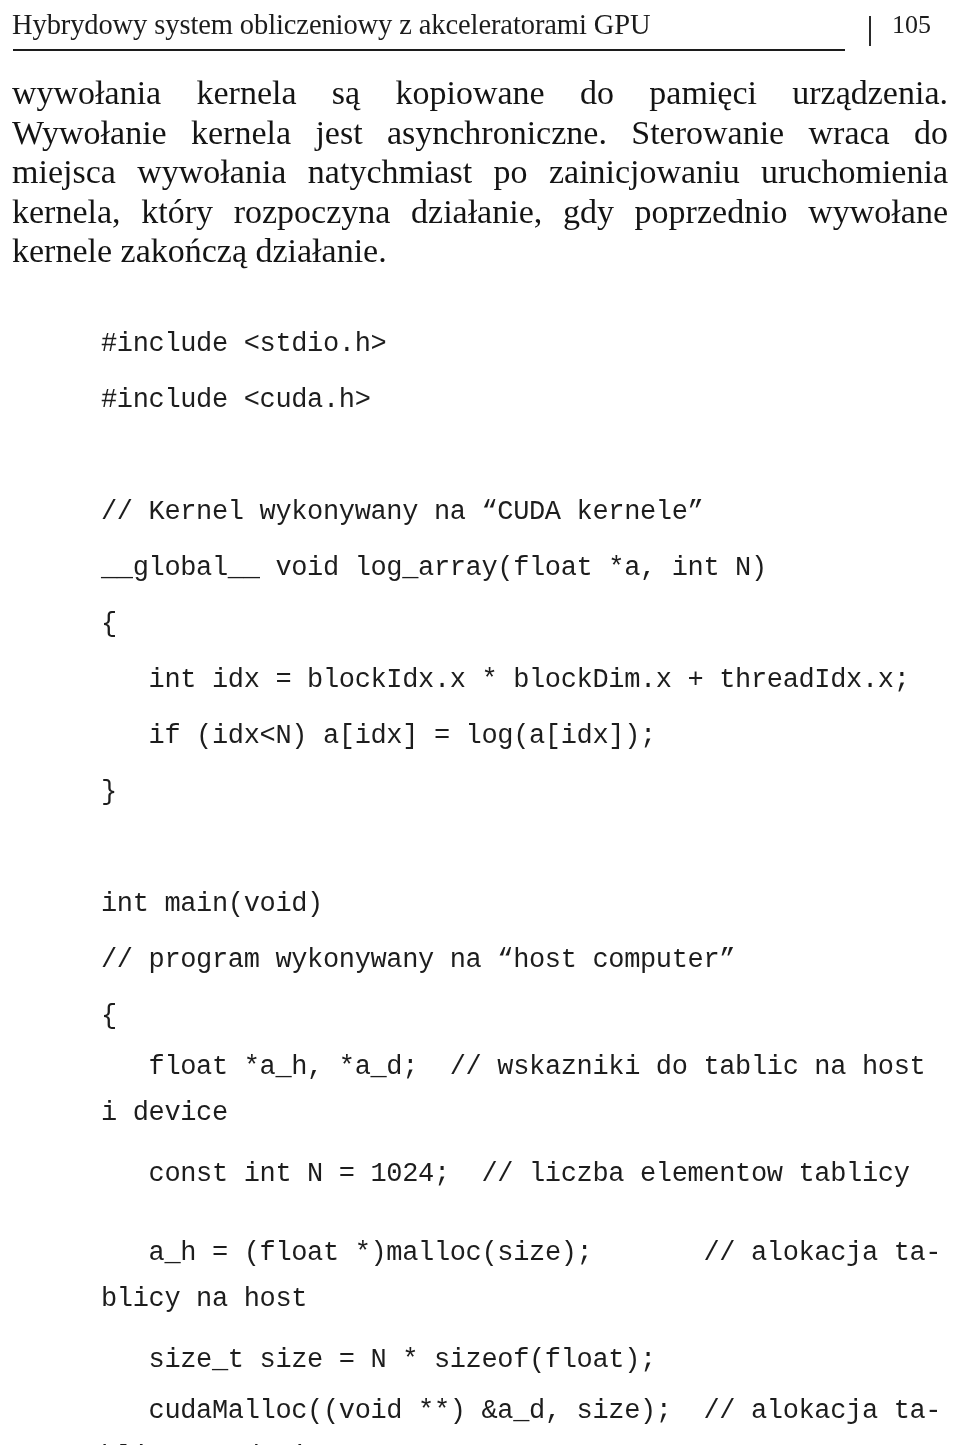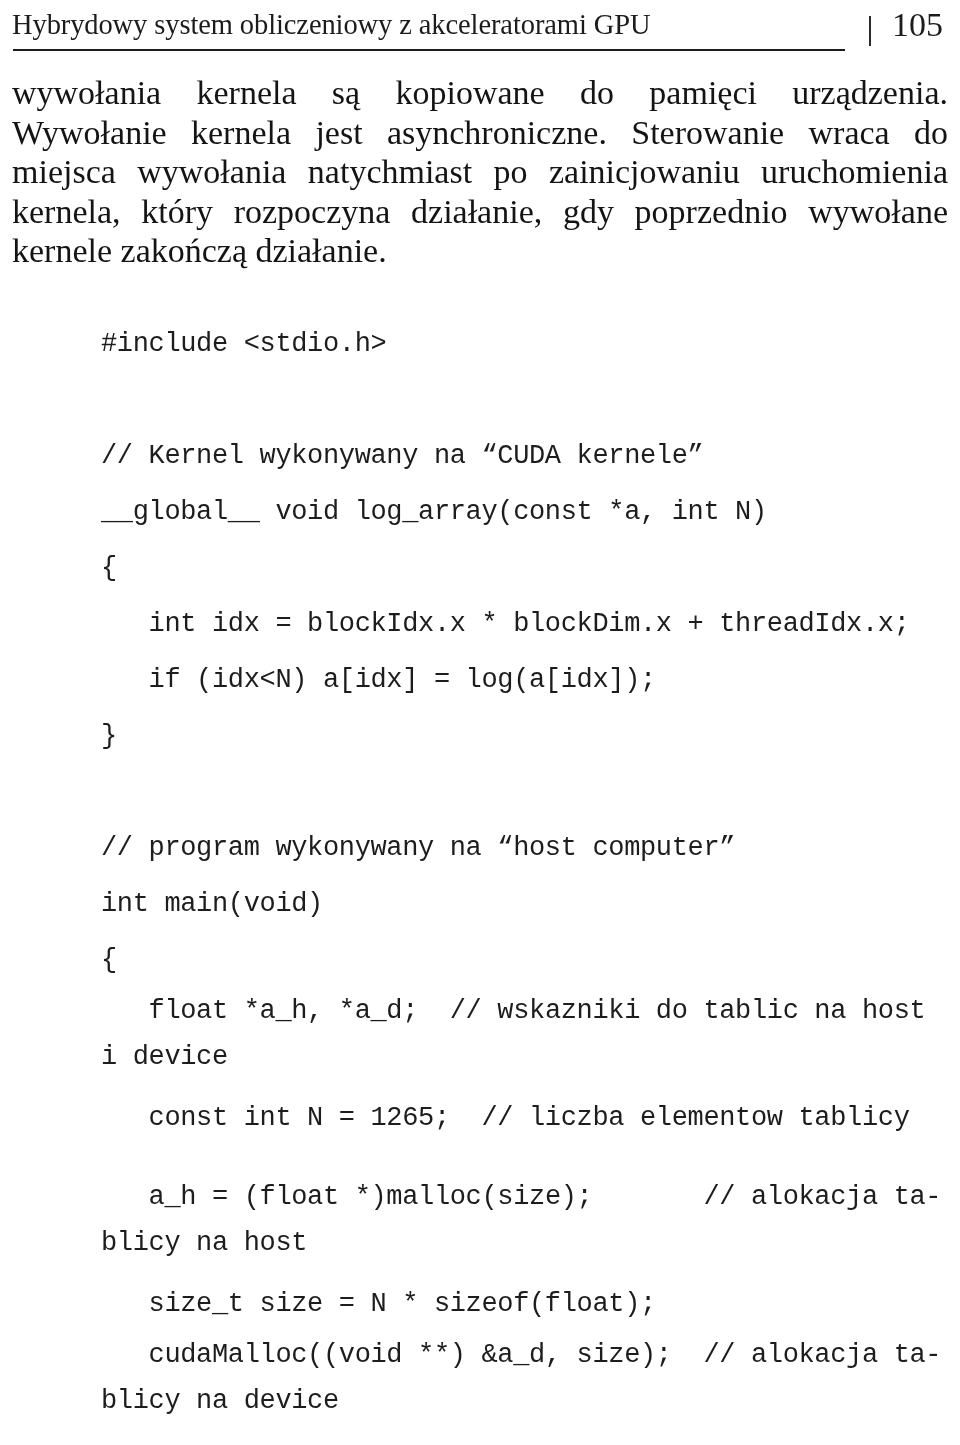--- a/index.html
+++ b/index.html
@@ -55,21 +55,21 @@
     left: 857px;
     top: 8px;
     width: 2px;
     height: 30px;
     background: #2a2a2a;
   }
   .runhead-folio {
     position: absolute;
     left: 880px;
     top: 0;
-    font-size: 34px;
+    font-size: 26px;
     line-height: 34px;
     white-space: nowrap;
     color: #1c1c1c;
   }
 
   
   .prose {
     position: absolute;
     left: 12px;
     top: 73px;
@@ -130,32 +130,33 @@
     <div class="runhead-sep"></div>
     <div class="runhead-folio">105</div>
   </div>
 
   <div class="prose">
     <p class="para">wywołania kernela są kopiowane do pamięci urządzenia. Wywołanie kernela jest asynchroniczne. Sterowanie wraca do miejsca wywołania natychmiast po zainicjowaniu uruchomienia kernela, który rozpoczyna działanie, gdy poprzednio wywołane kernele zakończą działanie.</p>
   </div>
 
   <div class="code">
     <div class="cline">#include &lt;stdio.h&gt;</div>
+    <div class="cline">#include &lt;cuda.h&gt;</div>
     <div class="cline blank"></div>
     <div class="cline">// Kernel wykonywany na “CUDA kernele”</div>
-    <div class="cline">__global__ void log_array(const *a, int N)</div>
+    <div class="cline">__global__ void log_array(float *a, int N)</div>
     <div class="cline">{</div>
     <div class="cline">   int idx = blockIdx.x * blockDim.x + threadIdx.x;</div>
     <div class="cline">   if (idx&lt;N) a[idx] = log(a[idx]);</div>
     <div class="cline">}</div>
     <div class="cline blank"></div>
+    <div class="cline">int main(void)</div>
     <div class="cline">// program wykonywany na “host computer”</div>
-    <div class="cline">int main(void)</div>
     <div class="cline">{</div>
     <div class="cline wrap">   float *a_h, *a_d;  // wskazniki do tablic na host i device</div>
-    <div class="cline">   const int N = 1265;  // liczba elementow tablicy</div>
+    <div class="cline">   const int N = 1024;  // liczba elementow tablicy</div>
     <div class="cline halfblank"></div>
     <div class="cline wrap">   a_h = (float *)malloc(size);       // alokacja ta-blicy na host</div>
     <div class="cline">   size_t size = N * sizeof(float);</div>
     <div class="cline wrap">   cudaMalloc((void **) &amp;a_d, size);  // alokacja ta-blicy na device</div>
   </div>
 
 </div>
 
 </body></html>

